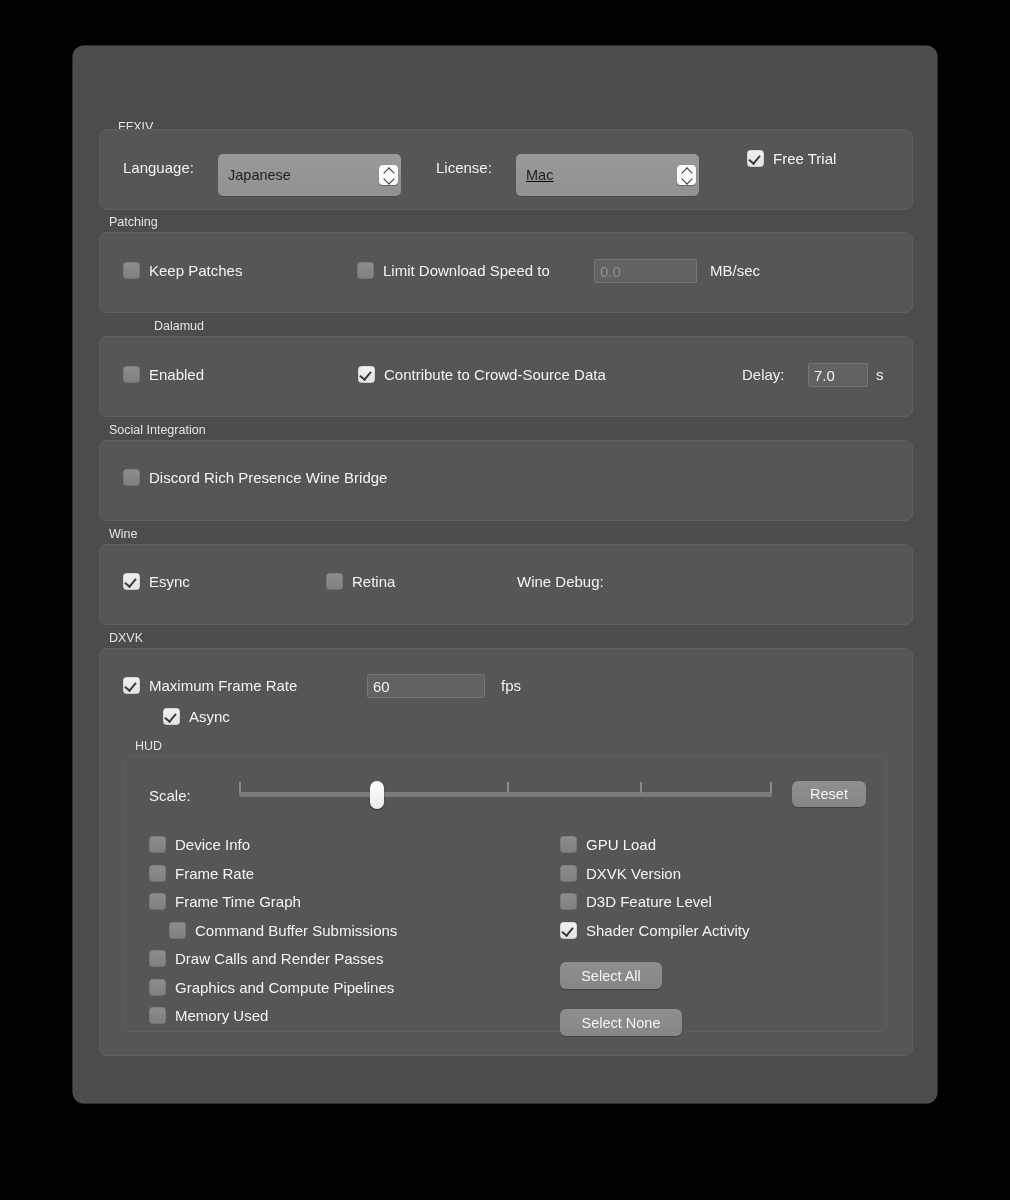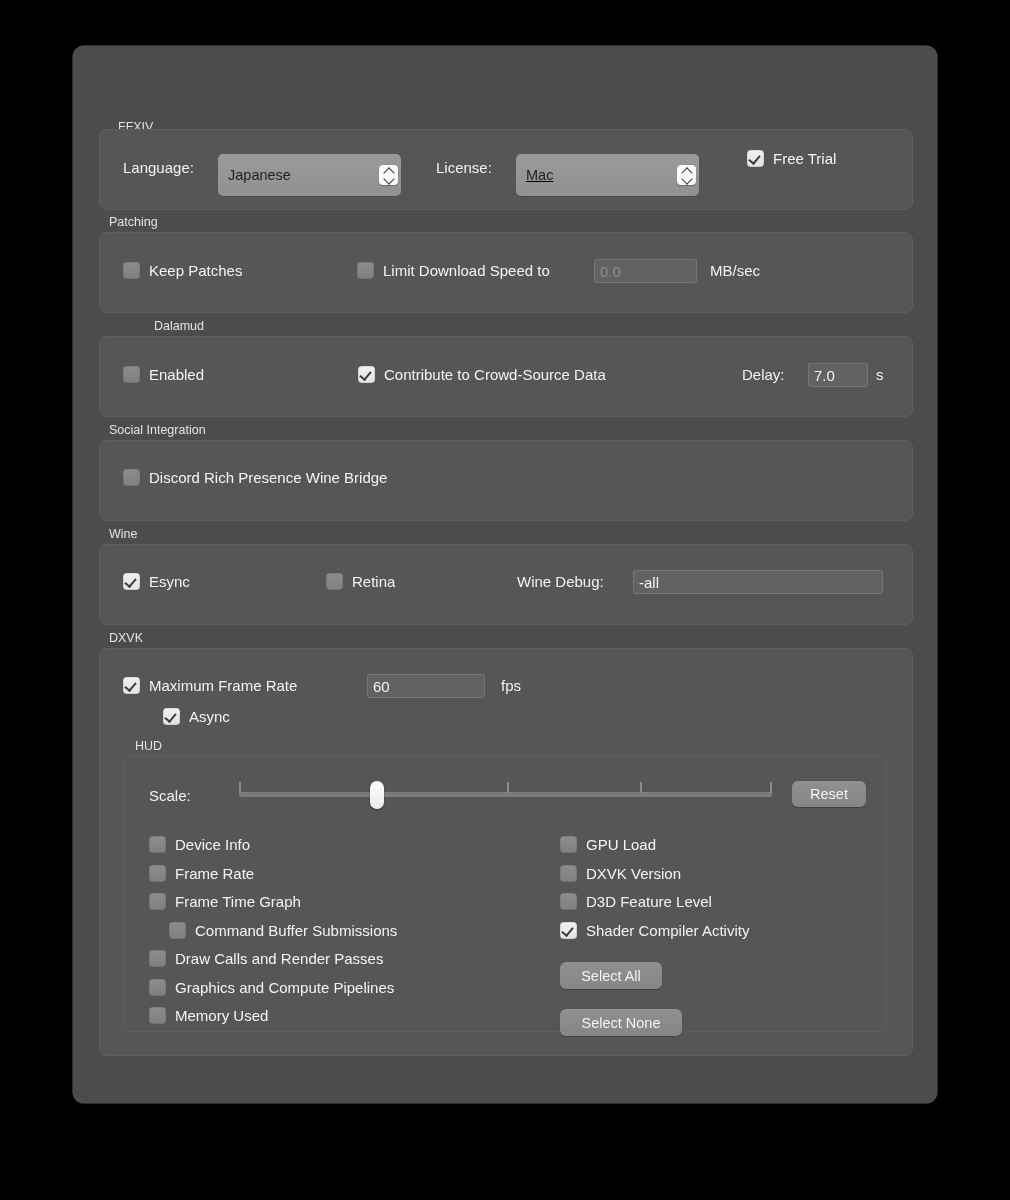--- a/index.html
+++ b/index.html
@@ -304,21 +304,20 @@
       <div class="box"></div>
       <div class="cbtxt">Esync</div>
     </div>
 
     <div class="cb" style="left:253px; top:527px;">
       <div class="box"></div>
       <div class="cbtxt">Retina</div>
     </div>
 
     <div class="lbl" style="left:444px; top:527px;">Wine Debug:</div>
-    <input class="field" style="left: 560px; top: 524px; width: 250px;" type="text" value="-all">
 
     <div class="group-label" style="left:36px; top:585px;">DXVK</div>
     <div class="group" style="left:26px; top:602px; width:812px; height:406px;"></div>
 
     <div class="cb on" style="left:50px; top:631px;">
       <div class="box"></div>
       <div class="cbtxt">Maximum Frame Rate</div>
     </div>
     <input class="field" style="left: 294px; top: 628px; width: 118px;" type="text" value="60">
     <div class="lbl" style="left:428px; top:631px;">fps</div>

